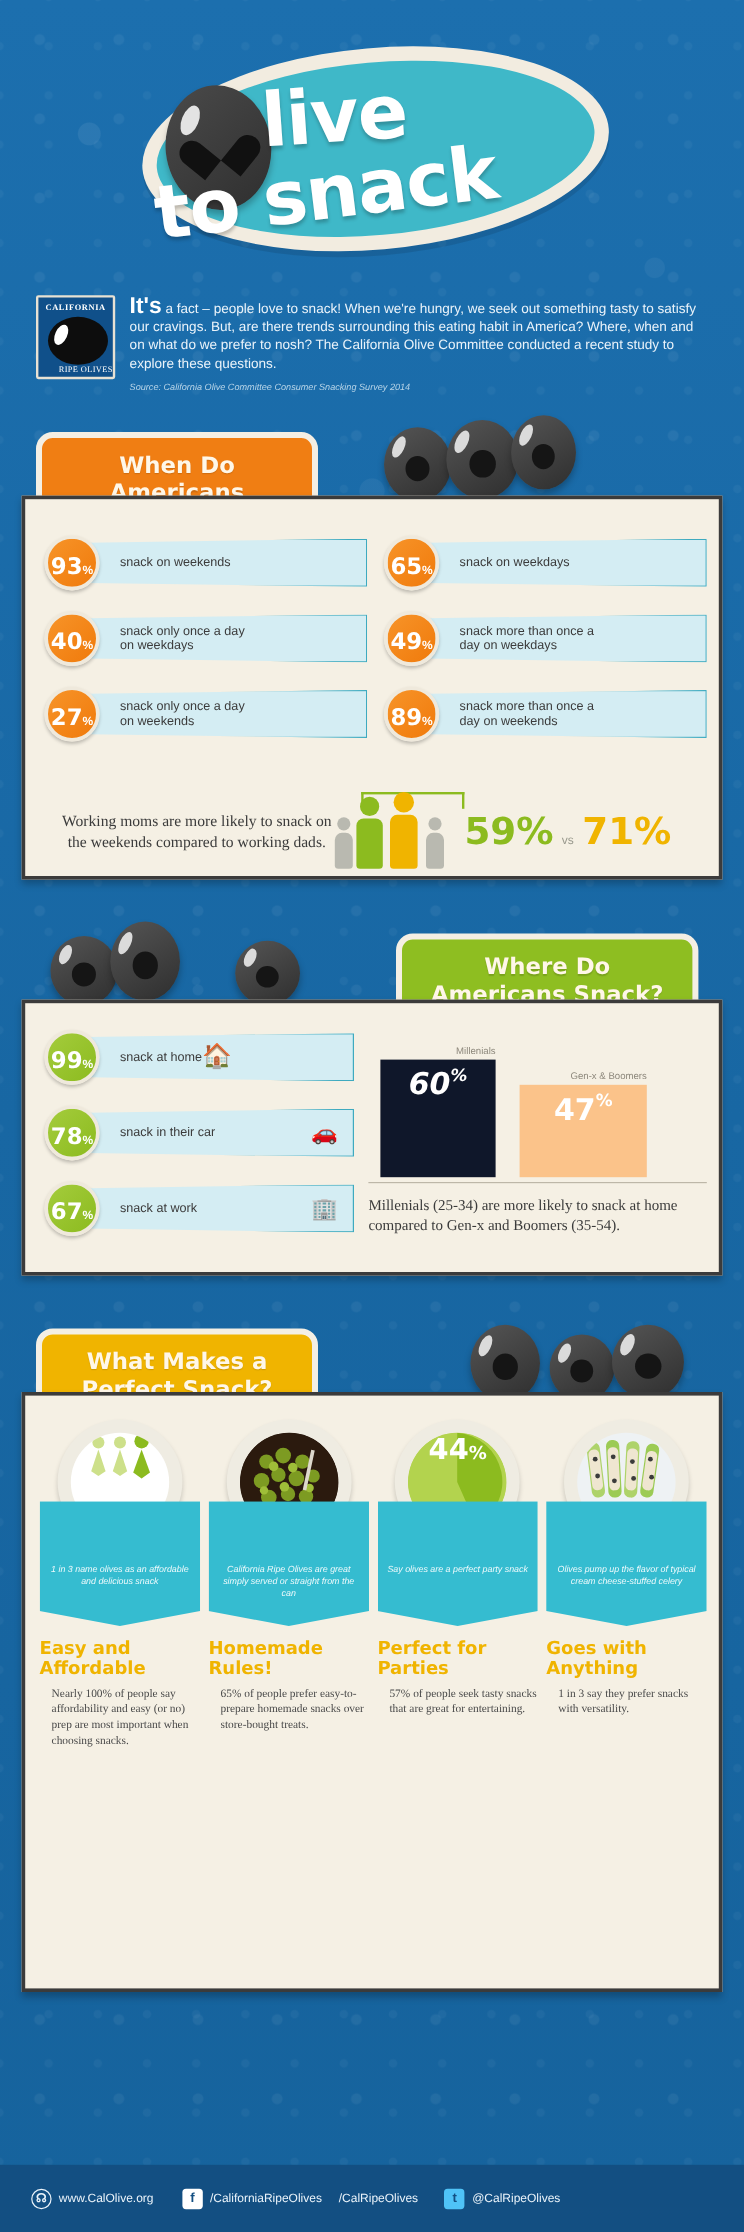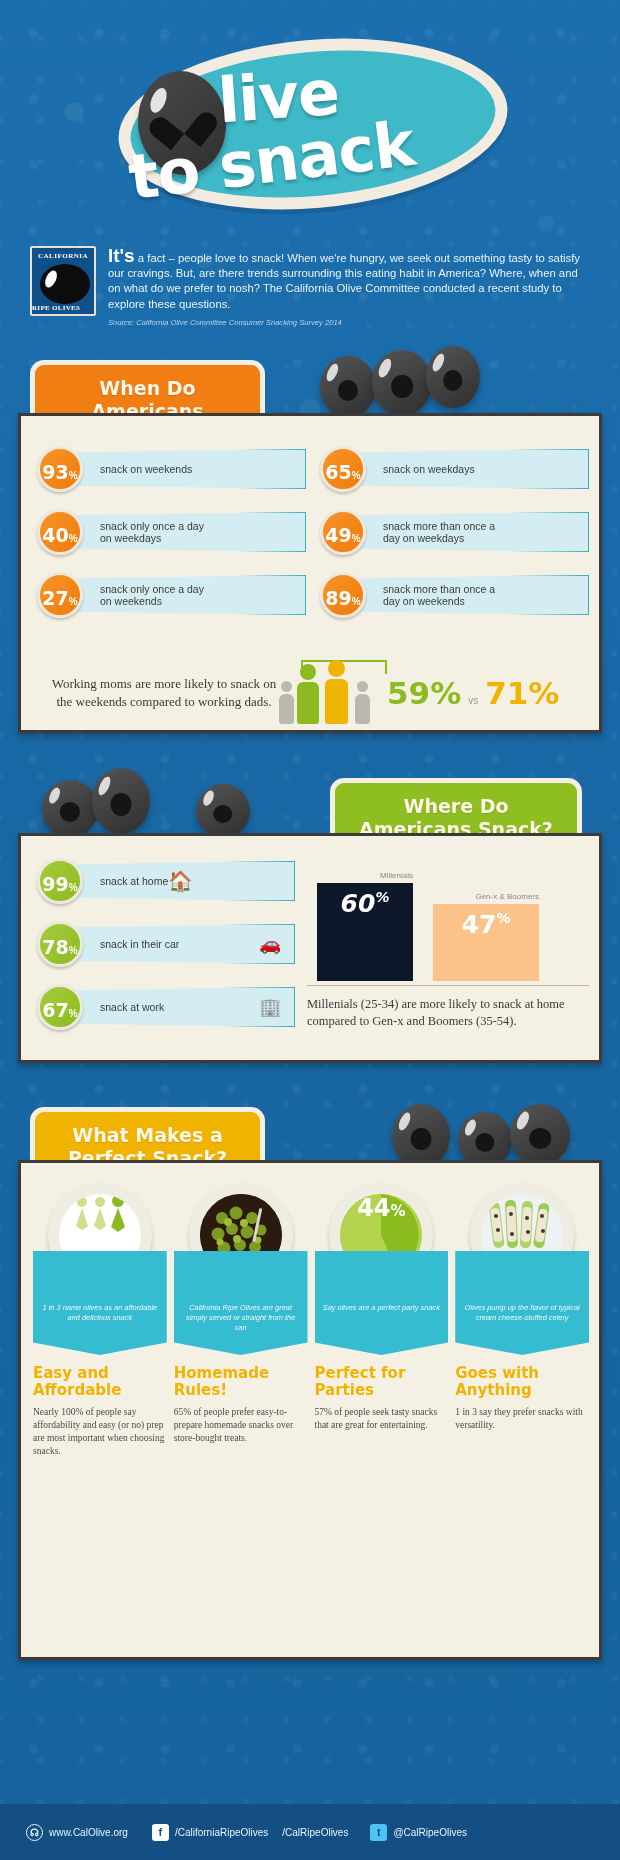--- a/index.html
+++ b/index.html
@@ -78,22 +78,22 @@
   }
   .co-logo .ball {
     position:absolute; left:8px; top:16px; width:50px; height:40px;
     background:#0d0d0d; border-radius:50%;
   }
   .co-logo .ball::after{
     content:""; position:absolute; left:6px; top:6px; width:10px; height:18px;
     background:#fff; border-radius:50%; transform:rotate(25deg);
   }
   .co-logo .bot {
-    position:absolute; left:0; right:0; bottom:2px; text-align:left;
-    font-size:7px; font-weight:bold; color:#fff; letter-spacing:.3px;
+    position:absolute; left:0; right:0; bottom:2px; text-align:right;
+    font-size:7px; font-weight:normal; color:#fff; letter-spacing:.3px;
     font-family:"Liberation Serif", serif;
     margin-top:42px;
   }
   .intro-text { color:#eaf3fa; font-size:11.3px; line-height:15.2px; }
   .intro-text .lead { font-size:19px; font-weight:bold; color:#fff; line-height:1; }
   .src { margin-top:6px; font-size:7.6px; font-style:italic; color:#b7d4e8; }
 
   
   .tab {
     position:absolute; border-radius:14px; color:#fff7e8;
@@ -183,21 +183,21 @@
     margin-top:-44px; background:#35bcd0; color:#eefafc;
     font-size:7.4px; font-style:italic; line-height:10px; text-align:center;
     padding:52px 8px 16px; clip-path:polygon(0 0,100% 0,100% 88%,50% 100%,0 88%);
     min-height:104px;
   }
   .card-h {
     margin-top:10px; color:#f0b400; font-weight:bold; font-size:15px; line-height:17px;
     font-family:"DejaVu Sans", sans-serif;
   }
   .card-b { margin-top:7px; color:#4a4a4a; font-size:9.5px; line-height:13px;
-            font-family:"Liberation Serif", serif; }
+            font-family:"Liberation Serif", serif;margin-left:10px; }
 
   
   .footer { position:absolute; left:0; bottom:0; width:620px; height:56px;
             background:#134f82; display:flex; align-items:center; }
   .f-item { display:flex; align-items:center; gap:6px; color:#eaf3fa; font-size:10px; }
   .f-ico { width:17px; height:17px; border-radius:3px; background:#fff; color:#134f82;
            font-size:11px; font-weight:bold; display:flex; align-items:center; justify-content:center; }
   .f-ico.round { border-radius:50%; background:transparent; border:1.6px solid #eaf3fa; color:#eaf3fa; font-size:10px; }
   .f-ico.tw { background:#4fc3f7; color:#134f82; border-radius:3px; }
 

